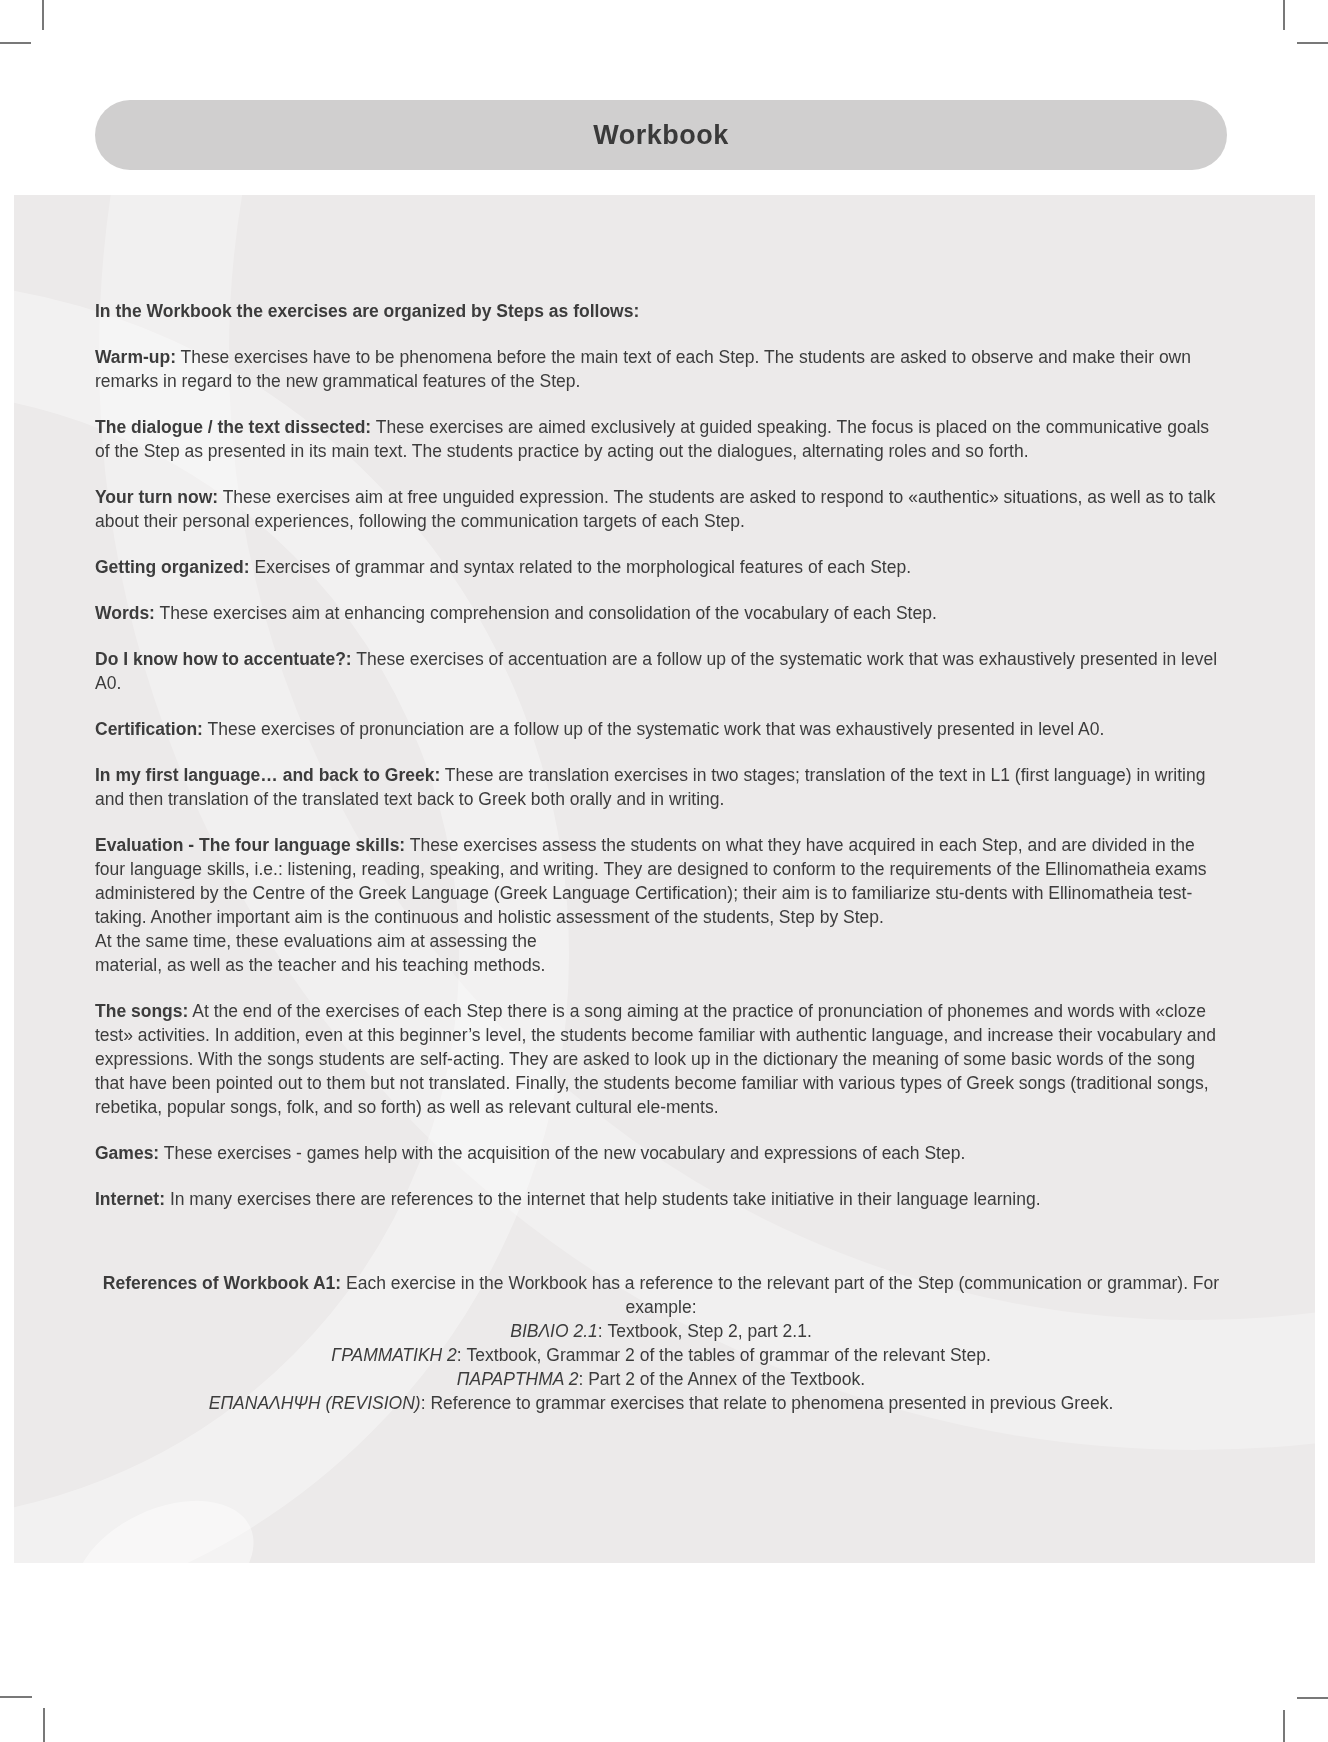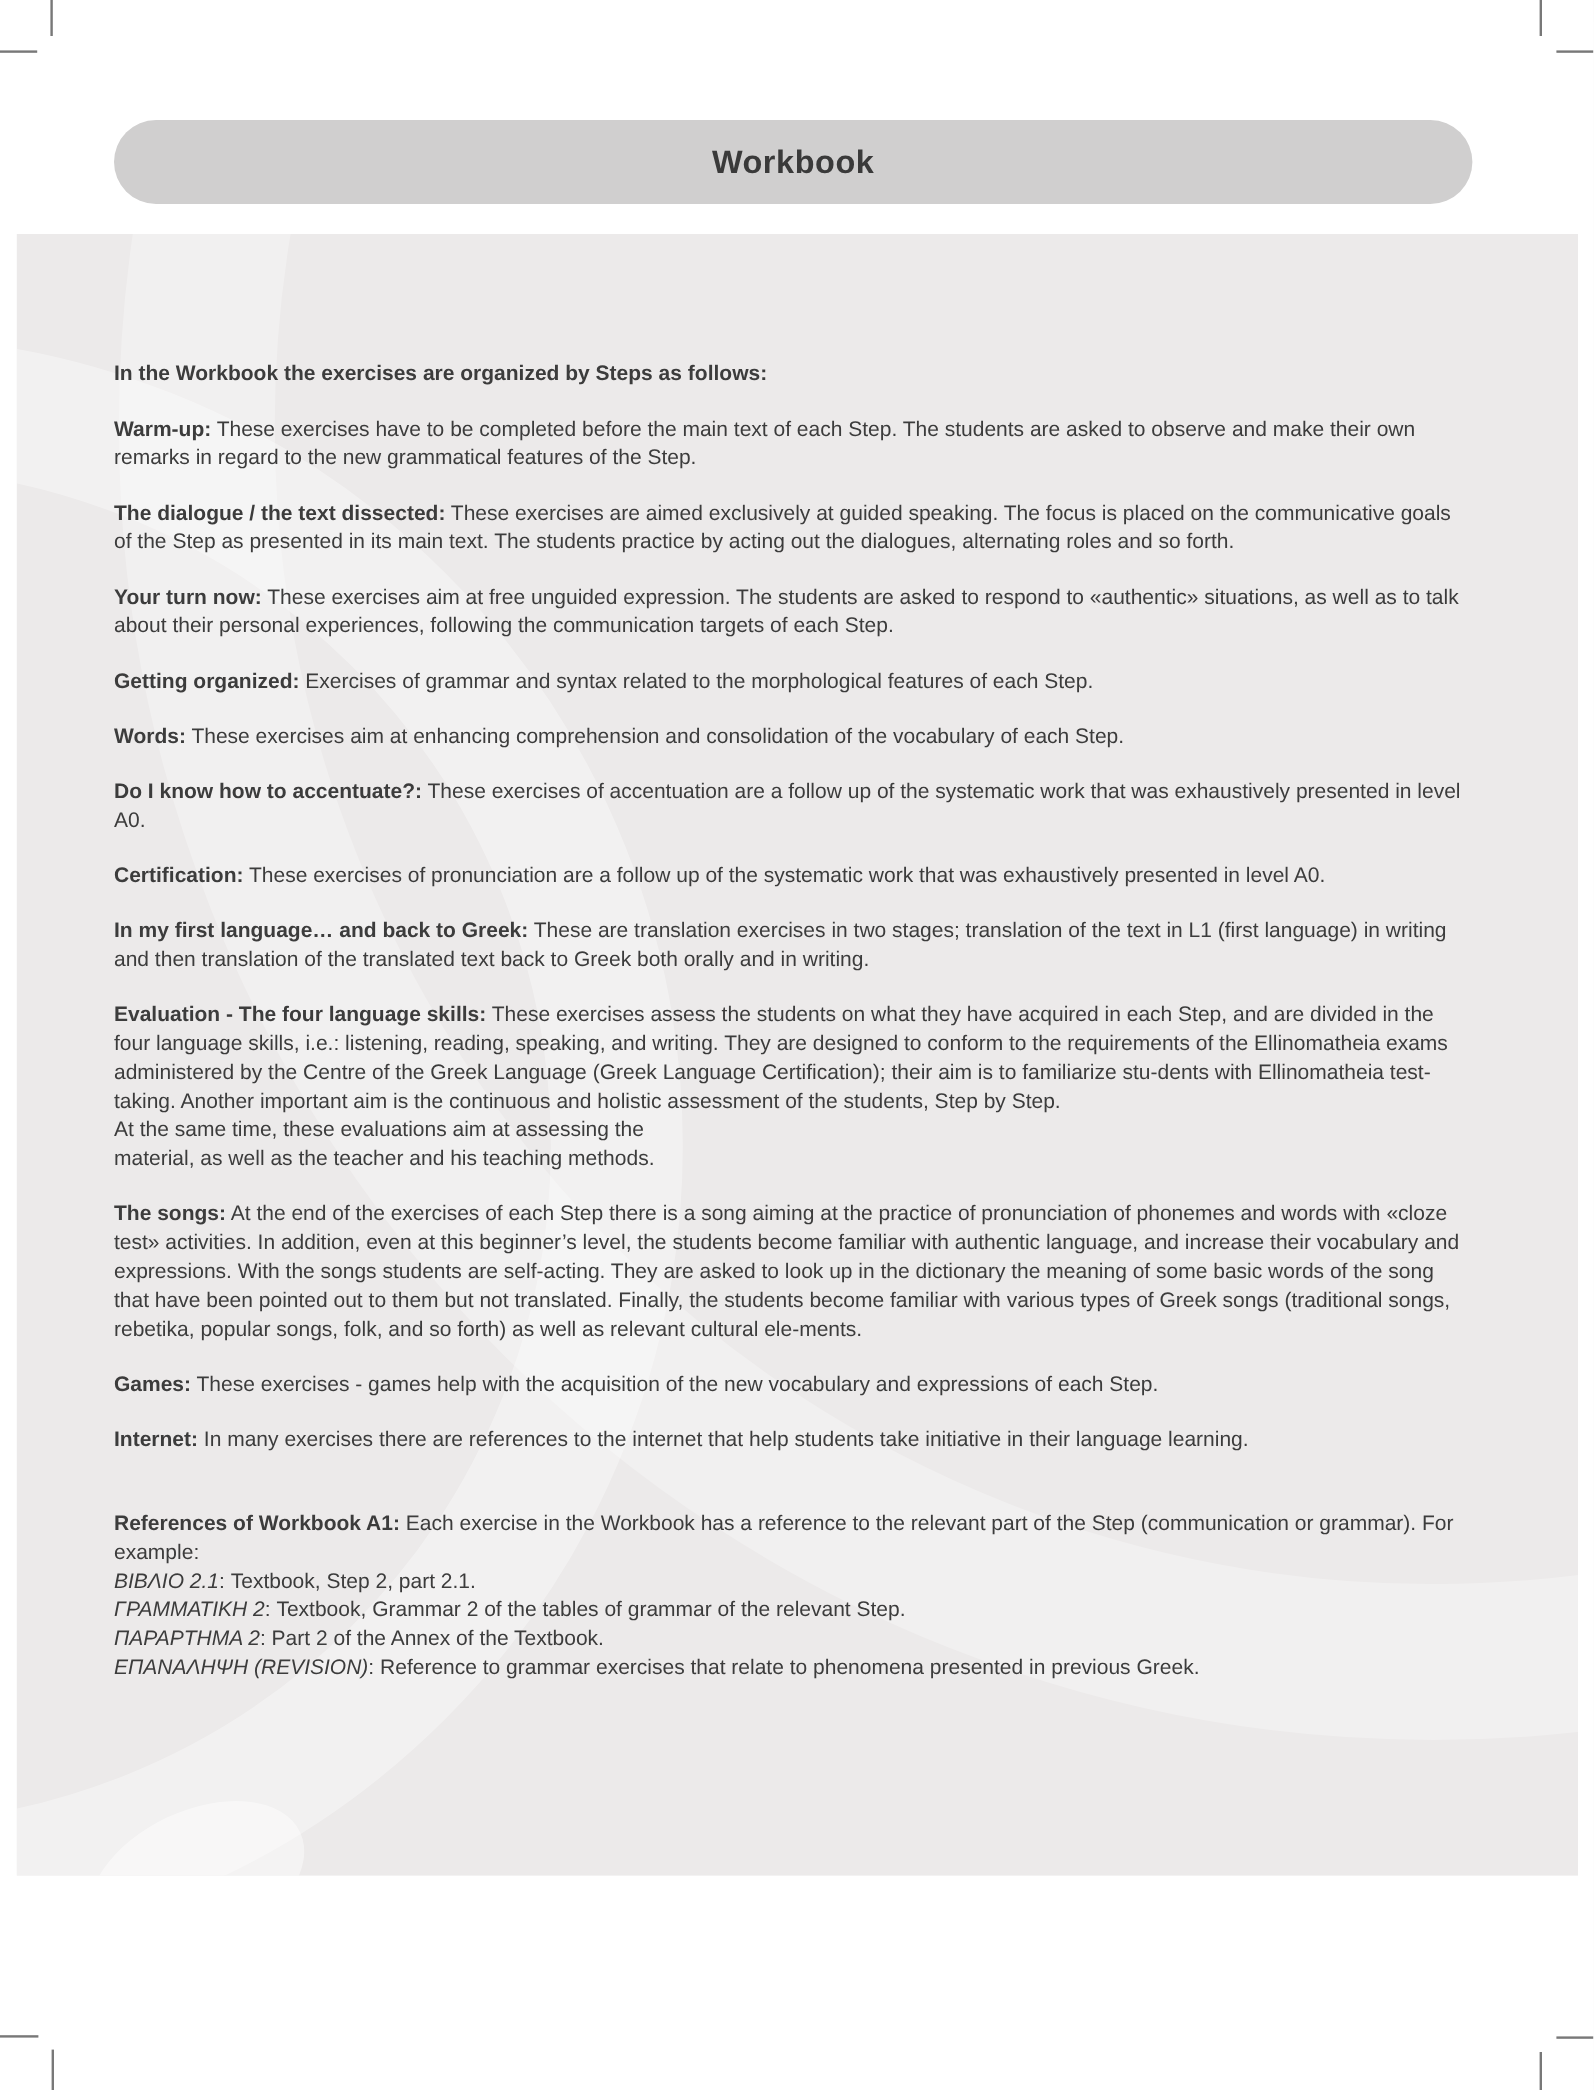--- a/index.html
+++ b/index.html
@@ -56,21 +56,21 @@
     width: 1132px;
     color: #3c3c3c;
     font-size: 17.5px;
     line-height: 24px;
   }
   .para { margin: 0 0 22px 0; }
   .para .lbl { font-weight: bold; }
   .para .txt { white-space: pre-line; }
   .intro { font-weight: bold; margin: 0 0 22px 0; }
 
-  .refs { margin-top: 46px; }
+  .refs { margin-top: 60px; text-align: center; }
   .refs .para { margin-bottom: 0; }
   .ref-line { margin: 0; }
   .ref-line .term { font-style: italic; }
 
   
   .page-bubble {
     position: absolute;
     right: 63px; top: 1422px;
     width: 54px; height: 44px;
     background: #dbdada;
@@ -117,21 +117,21 @@
       <circle cx="-120" cy="760" r="620" fill="none" stroke="#ffffff" stroke-opacity="0.35" stroke-width="110"></circle>
       <circle cx="1180" cy="160" r="1030" fill="none" stroke="#ffffff" stroke-opacity="0.28" stroke-width="130"></circle>
       <ellipse cx="150" cy="1372" rx="95" ry="58" fill="#ffffff" fill-opacity="0.45" transform="rotate(-25 150 1372)"></ellipse>
     </svg>
 
     <div class="text-col">
 
       <p class="intro">In the Workbook the exercises are organized by Steps as follows:</p>
 
       <div id="sections">
-  <p class="para"><span class="lbl">Warm-up:</span> <span class="txt">These exercises have to be completed before the main text of each Step. The students are asked to observe and make their own remarks in regard to the new grammatical features of the Step.</span></p>
+  <p class="para"><span class="lbl">Warm-up:</span> <span class="txt">These exercises have to be phenomena before the main text of each Step. The students are asked to observe and make their own remarks in regard to the new grammatical features of the Step.</span></p>
 
   <p class="para"><span class="lbl">The dialogue / the text dissected:</span> <span class="txt">These exercises are aimed exclusively at guided speaking. The focus is placed on the communicative goals of the Step as presented in its main text. The students practice by acting out the dialogues, alternating roles and so forth.</span></p>
 
 
   <p class="para"><span class="lbl">Your turn now:</span> <span class="txt">These exercises aim at free unguided expression. The students are asked to respond to «authentic» situations, as well as to talk about their personal experiences, following the communication targets of each Step.</span></p>
 
   <p class="para"><span class="lbl">Getting organized:</span> <span class="txt">Exercises of grammar and syntax related to the morphological features of each Step.</span></p>
 
   <p class="para"><span class="lbl">Words:</span> <span class="txt">These exercises aim at enhancing comprehension and consolidation of the vocabulary of each Step.</span></p>
 

